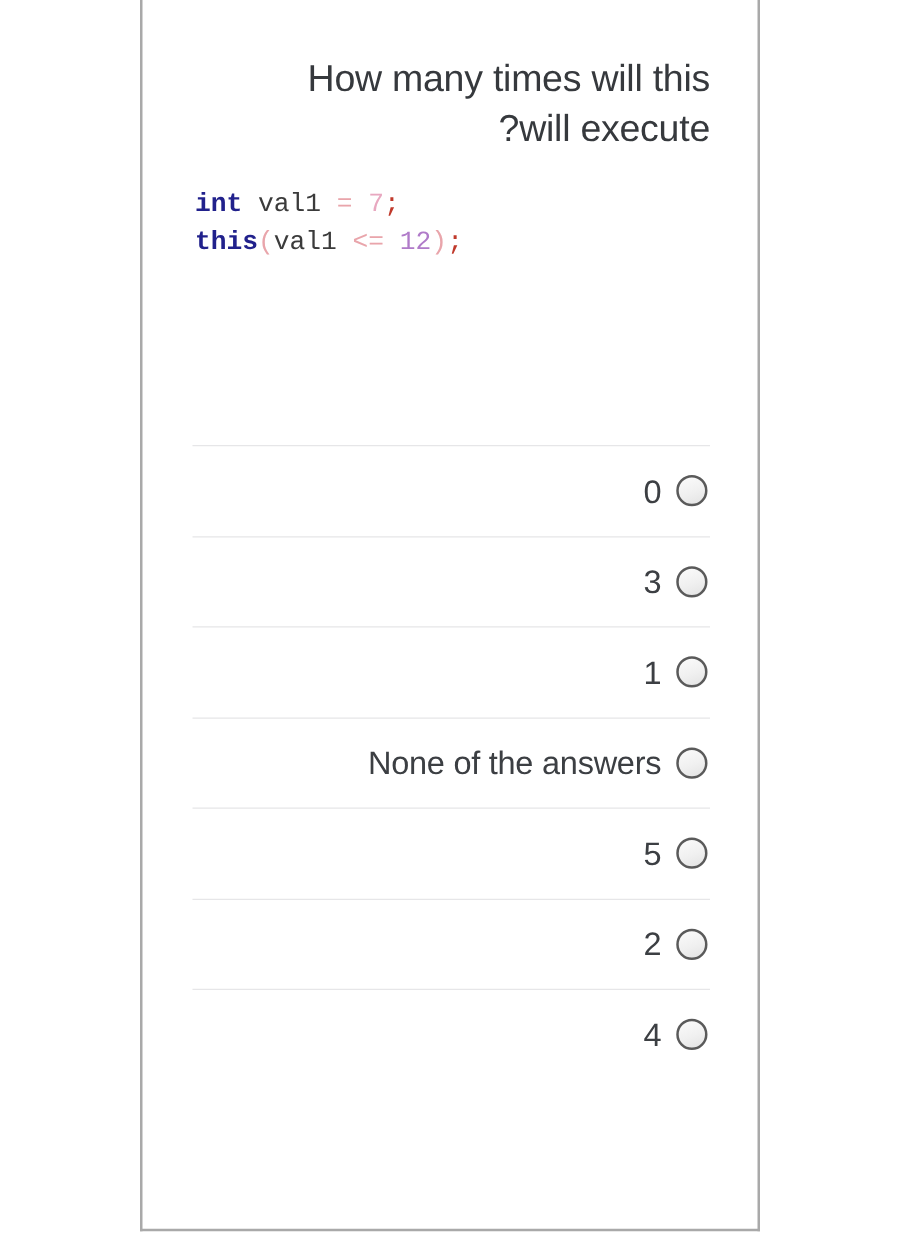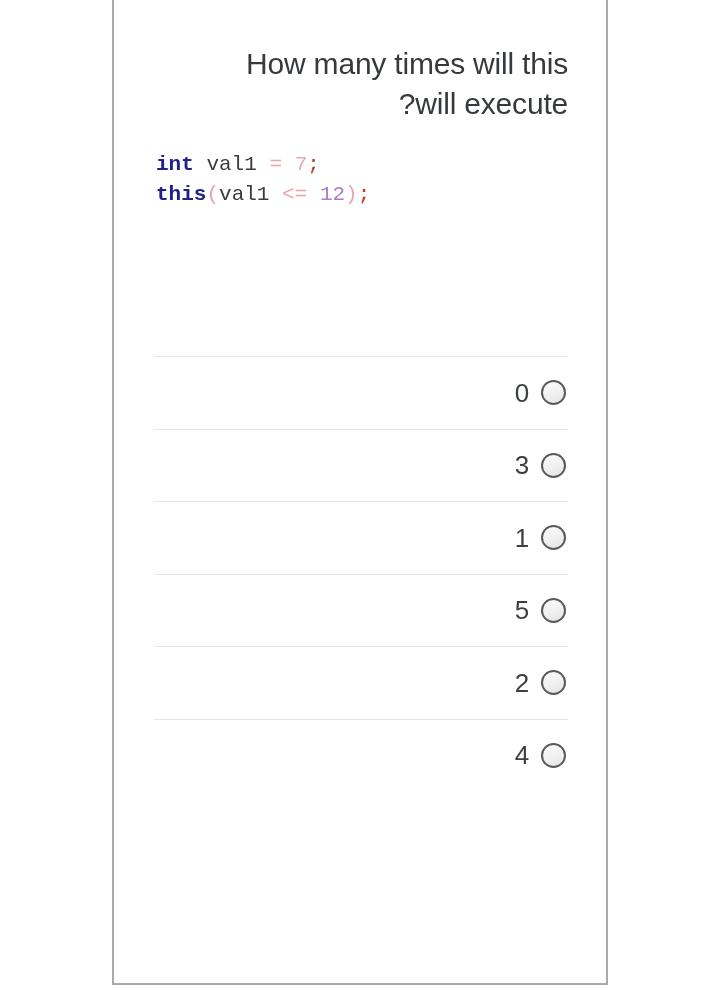--- a/index.html
+++ b/index.html
@@ -143,20 +143,24 @@
           </li>
           <li class="option-row">
             <span class="option-label">3</span>
             <span class="radio" role="radio" aria-checked="false"></span>
           </li>
           <li class="option-row">
             <span class="option-label">1</span>
             <span class="radio" role="radio" aria-checked="false"></span>
           </li>
           <li class="option-row">
+            <span class="option-label">None of the answers</span>
+            <span class="radio" role="radio" aria-checked="false"></span>
+          </li>
+          <li class="option-row">
             <span class="option-label">5</span>
             <span class="radio" role="radio" aria-checked="false"></span>
           </li>
           <li class="option-row">
             <span class="option-label">2</span>
             <span class="radio" role="radio" aria-checked="false"></span>
           </li>
           <li class="option-row">
             <span class="option-label">4</span>
             <span class="radio" role="radio" aria-checked="false"></span>

